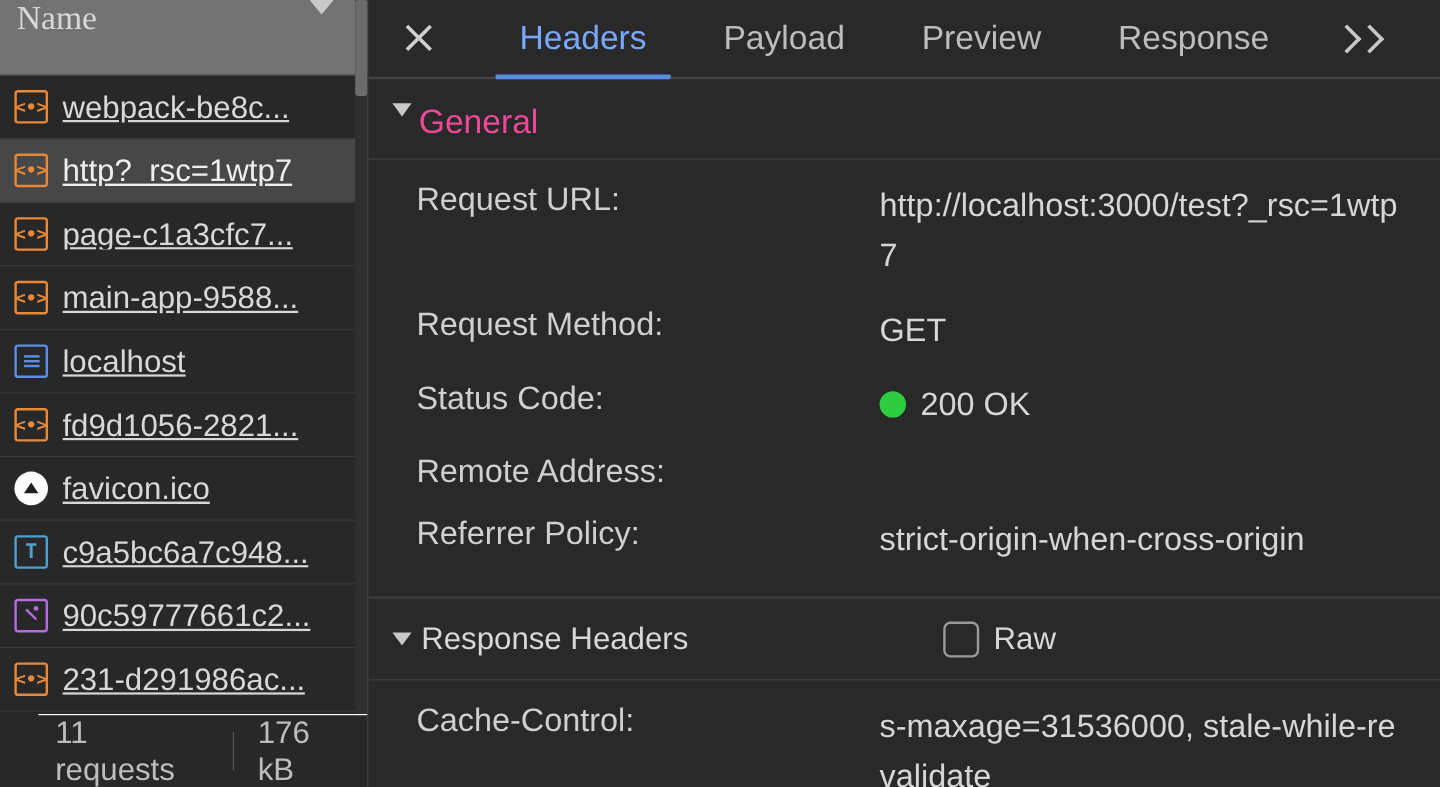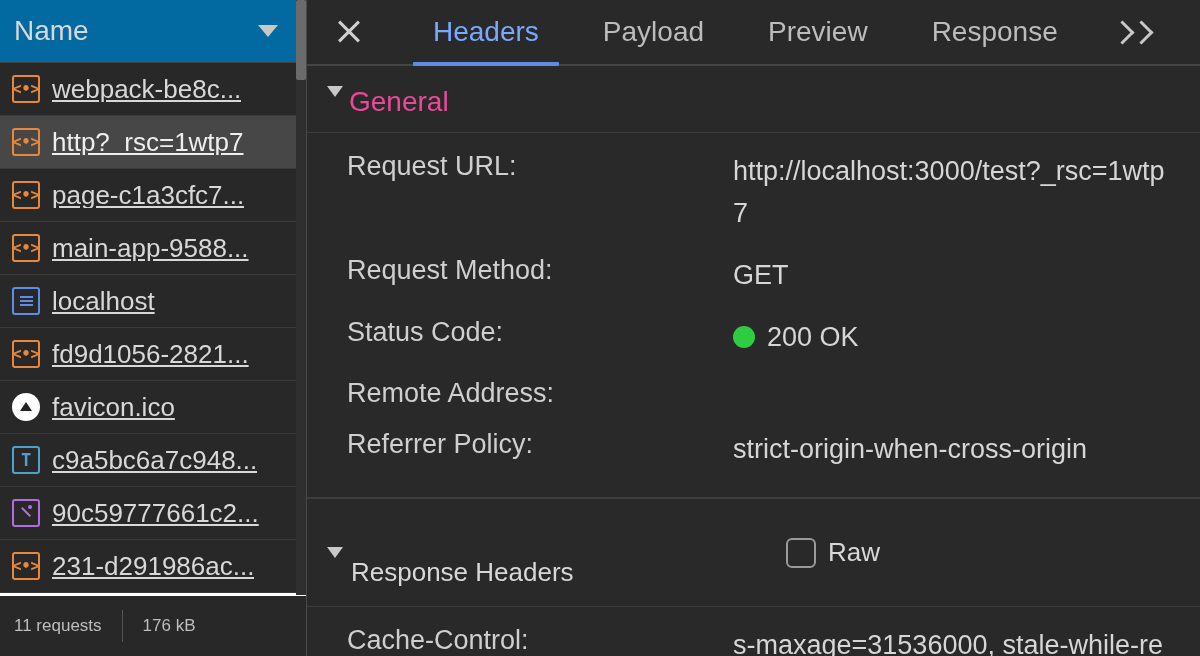--- a/index.html
+++ b/index.html
@@ -44,25 +44,26 @@
   top: 0;
   width: 10px;
   height: 80px;
   background: #6b6b6b;
   border-radius: 2px;
 }
 
 .sidebar-header {
   height: 62px;
   display: flex;
-  align-items: center;
+  align-items: flex-start;
   padding: 0 14px;
-  background: #0369a1;
+  background: #737373;
   border-bottom: 1px solid #444;
   justify-content: space-between;
+  font-family: Liberation Serif, serif;
 }
 .sidebar-header-label {
   font-size: 28px;
   color: #d8d8d8;
 }
 .sort-triangle {
   width: 0;
   height: 0;
   border-left: 10px solid transparent;
   border-right: 10px solid transparent;
@@ -178,28 +179,29 @@
   border-left: 6px solid transparent;
   border-right: 6px solid transparent;
   border-bottom: 9px solid #202020;
   position: relative;
   top: -1px;
 }
 
 
 .sidebar-status {
   height: 60px;
-  border-top: 3px solid #ffffff;
+  border-top: 1px solid #ffffff;
   display: flex;
   align-items: center;
   padding: 0 14px;
   color: #bdbdbd;
-  font-size: 17px;
+  font-size: 26px;
   gap: 20px;
   background: #282828;
+  margin-left: 32px;
 }
 .status-sep {
   width: 1px;
   height: 32px;
   background: #555;
 }
 
 
 .details {
   flex: 1;
@@ -471,21 +473,21 @@
           <div class="kv-key">Remote Address:</div>
         </div>
         <div class="kv-row">
           <div class="kv-key">Referrer Policy:</div>
           <div class="kv-val">strict-origin-when-cross-origin</div>
         </div>
       </div>
 
       <div class="response-headers-heading">
         <span class="disclosure-tri"></span>
-        <span style="margin-left:6px;margin-top:40px;">Response Headers</span>
+        <span style="margin-left:6px;">Response Headers</span>
         <div class="raw-side">
           <span class="raw-checkbox"></span>
           <span>Raw</span>
         </div>
       </div>
 
       <div class="kv-block" style="border-bottom:none;">
         <div class="kv-row">
           <div class="kv-key">Cache-Control:</div>
           <div class="kv-val">s-maxage=31536000, stale-while-revalidate</div>

